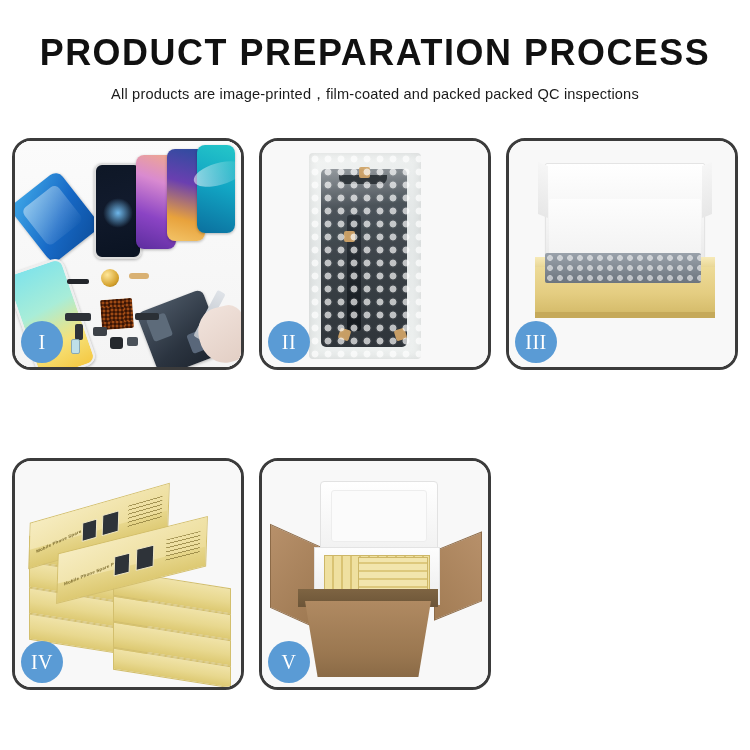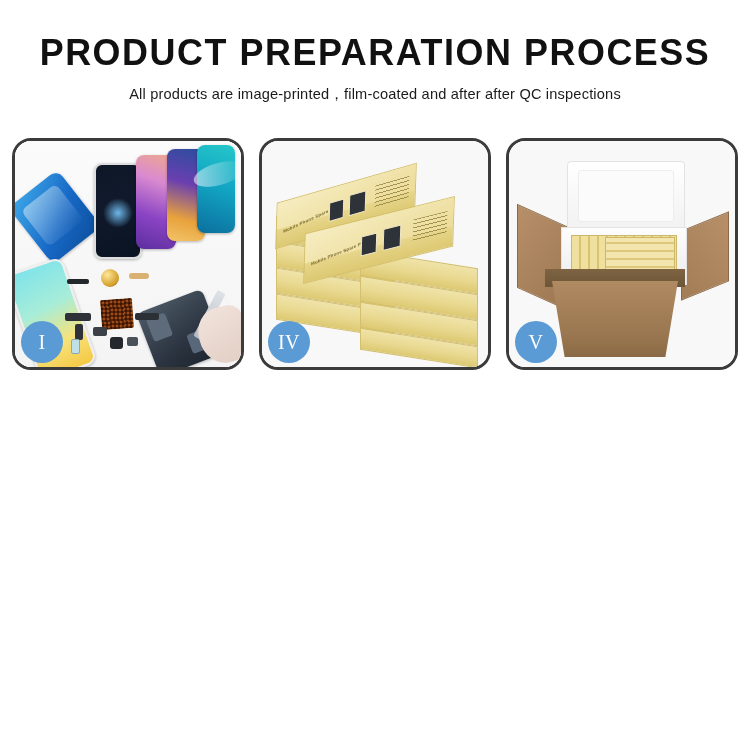--- a/index.html
+++ b/index.html
@@ -372,21 +372,21 @@
   .vi-tape2 {
     position:absolute; left:55px; top:166px; width:14px; height:14px;
     background:#a07e56; opacity:.8; transform:skewY(26deg);
   }
 </style>
 </head>
 <body>
 
 <div class="header">
   <div class="title">PRODUCT PREPARATION PROCESS</div>
-  <div class="subtitle">All products are image-printed，film-coated and after after QC inspections</div>
+  <div class="subtitle">All products are image-printed，film-coated and packed packed QC inspections</div>
 </div>
 
 <div class="grid">
 
   <div class="panel">
     <div class="stage">
       <div class="p1-bg"></div>
       <div class="ph ph-a"></div>
       <div class="ph ph-b"></div>
       <div class="ph ph-c"></div>
@@ -406,21 +406,44 @@
       <div class="part f8"></div>
       <div class="part f9"></div>
       <div class="part f10"></div>
       <div class="part f11"></div>
       <div class="screwd"></div>
       <div class="hand"></div>
     </div>
     <div class="badge">I</div>
   </div>
 
-
+  <div class="panel">
+    <div class="stage">
+      <div class="bubble-bag">
+        <div class="bb-inner"></div>
+        <div class="bb-flex"></div>
+        <div class="bb-tape tp1"></div>
+        <div class="bb-tape tp2"></div>
+        <div class="bb-tape tp3"></div>
+        <div class="bb-tape tp4"></div>
+        <div class="bb-dots"></div>
+      </div>
+    </div>
+    <div class="badge">II</div>
+  </div>
+
+  <div class="panel">
+    <div class="stage">
+      <div class="bx3-lid"></div>
+      <div class="bx3-foam"></div>
+      <div class="bx3-base"></div>
+      <div class="bx3-wrap"></div>
+    </div>
+    <div class="badge">III</div>
+  </div>
 
   <div class="panel">
     <div class="stage">
       <div class="stack">
 
         <div class="sbox" style="left:2px; top:62px; width:118px; height:26px; transform:skewY(9deg);"></div>
         <div class="sbox" style="left:2px; top:88px; width:118px; height:26px; transform:skewY(9deg);"></div>
         <div class="sbox" style="left:2px; top:114px; width:118px; height:26px; transform:skewY(9deg);"></div>
         <div class="sbox" style="left:2px; top:140px; width:118px; height:26px; transform:skewY(9deg);"></div>
 

